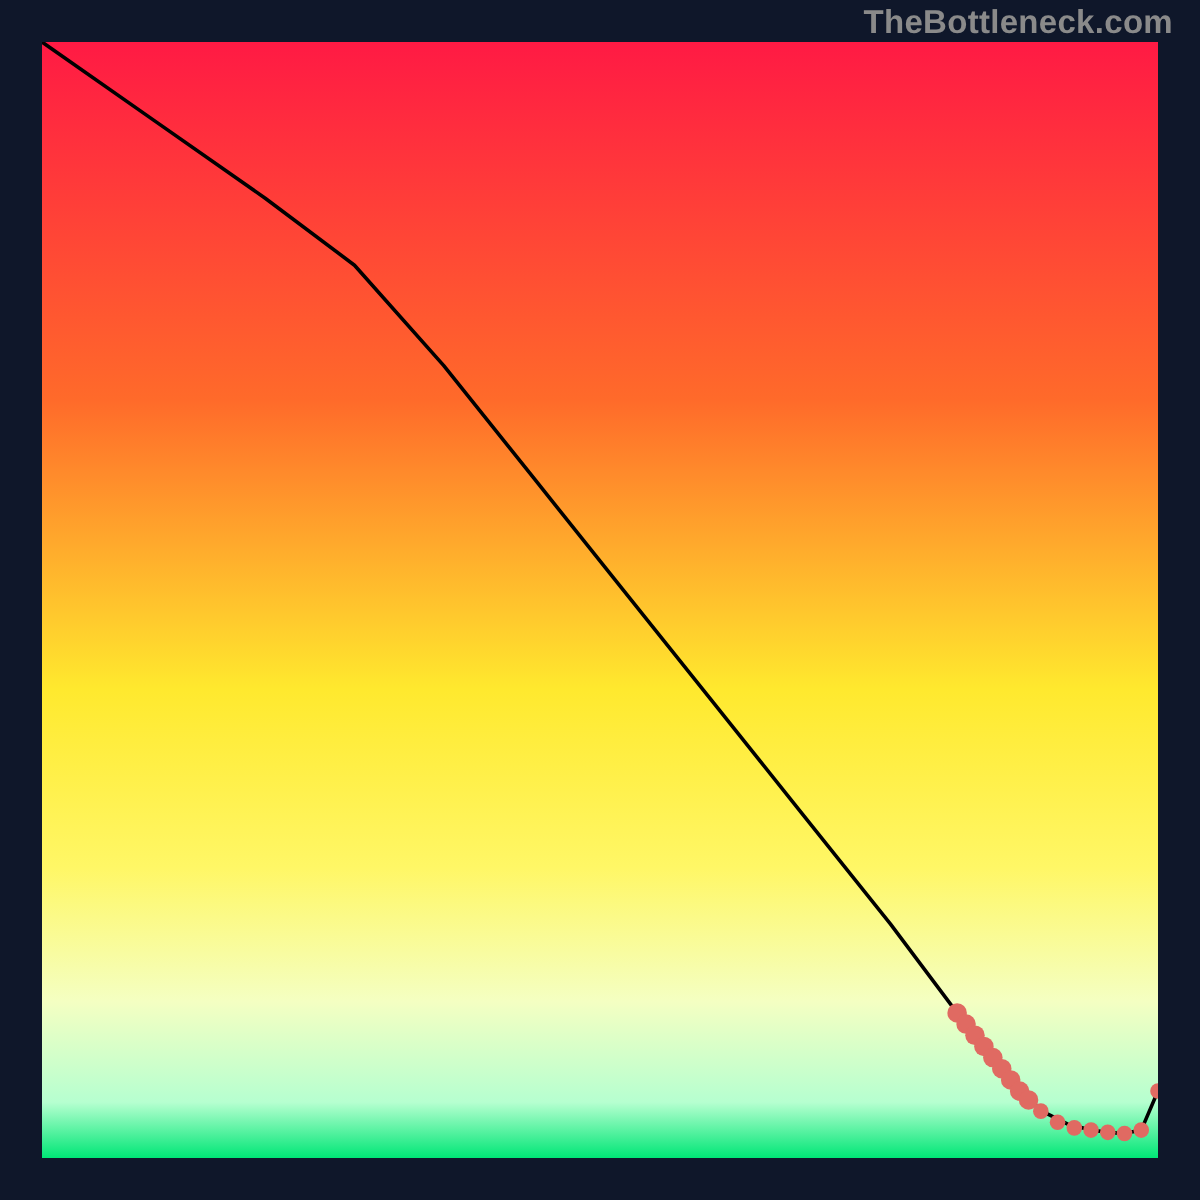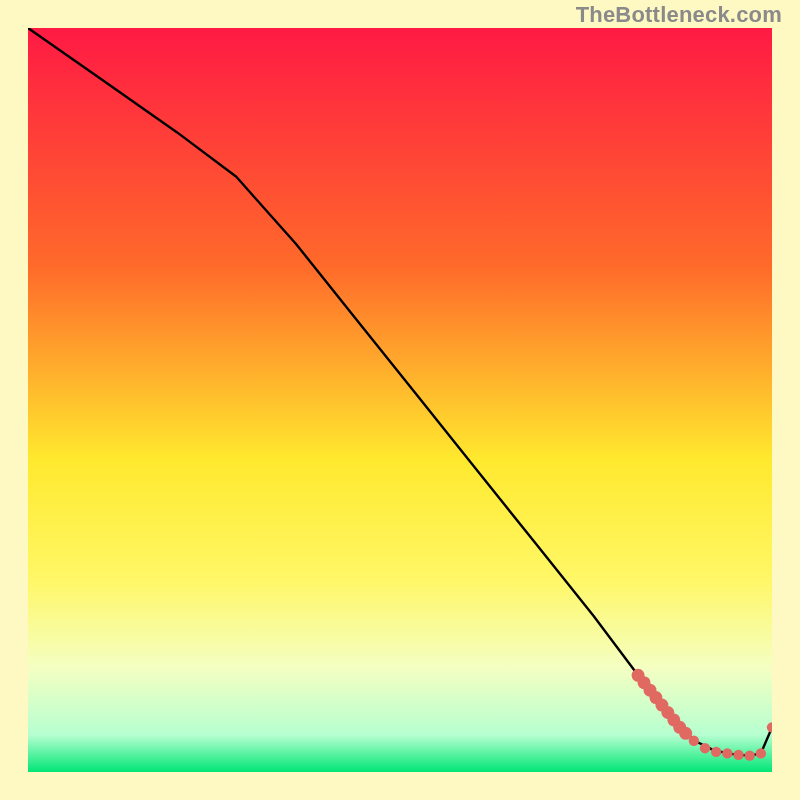--- a/index.html
+++ b/index.html
@@ -8,21 +8,21 @@
     width: 800px;
     height: 800px;
     background: #000000;
     overflow: hidden;
     font-family: Arial, Helvetica, sans-serif;
   }
   .frame {
     position: relative;
     width: 800px;
     height: 800px;
-    background: #fef9c3;
+    background: #0f172a;
   }
   .attribution {
     position: absolute;
     top: 2px;
     right: 18px;
     color: #8a8a8a;
     font-size: 22px;
     font-weight: 600;
     letter-spacing: 0.2px;
     user-select: none;

